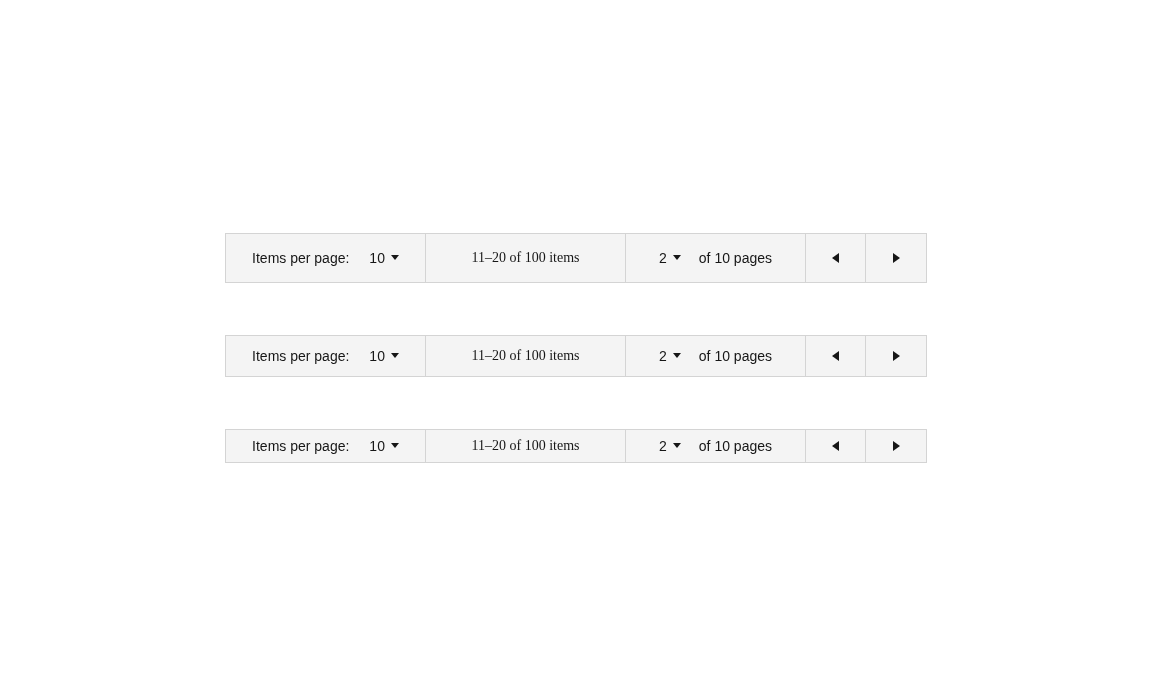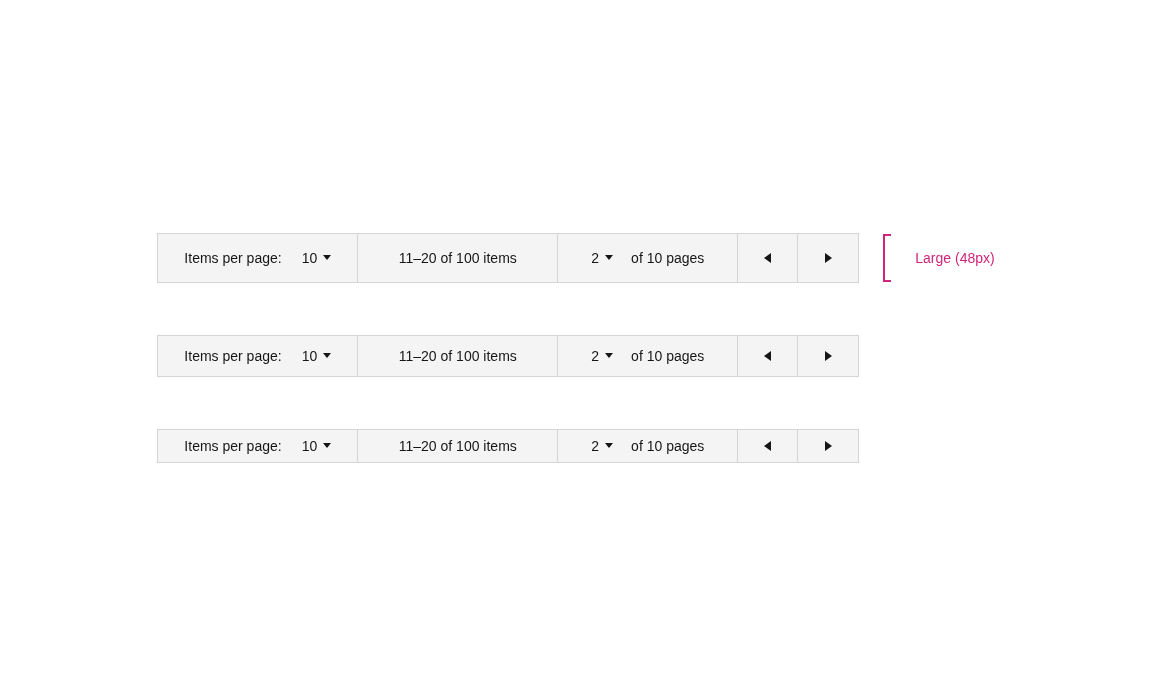--- a/index.html
+++ b/index.html
@@ -55,20 +55,21 @@
       border-right: none;
     }
 
     .paginator-cell.items-per-page {
       min-width: 200px;
       gap: 6px;
     }
 
     .paginator-cell.item-range {
       min-width: 200px;
+      font-family: Liberation Serif, serif;
     }
 
     .paginator-cell.page-select {
       min-width: 180px;
       gap: 6px;
     }
 
     .paginator-cell.nav-btn {
       min-width: 60px;
       cursor: pointer;
@@ -186,28 +187,20 @@
         <span style="width:6px"></span>
         <span>of 10 pages</span>
       </div>
       <div class="paginator-cell nav-btn">
         <span class="nav-arrow-left"></span>
       </div>
       <div class="paginator-cell nav-btn">
         <span class="nav-arrow-right"></span>
       </div>
     </div>
-    <div class="size-indicator">
-      <div class="bracket-outer" style="height:48px; display:flex; flex-direction:column; justify-content:space-between;">
-        <div class="h-line"></div>
-        <div class="v-line" style="flex:1; width:2px; background:#d0257a; margin-left:0;"></div>
-        <div class="h-line"></div>
-      </div>
-      <span class="size-label">Large (48px)</span>
-    </div>
   </div>
 
   <div class="paginator-row">
     <div class="paginator medium">
       <div class="paginator-cell items-per-page">
         <span>Items per page:</span>
         <span style="width:8px"></span>
         <div class="select-wrapper">
           <span class="select-value">10</span>
           <span class="chevron-down"></span>

